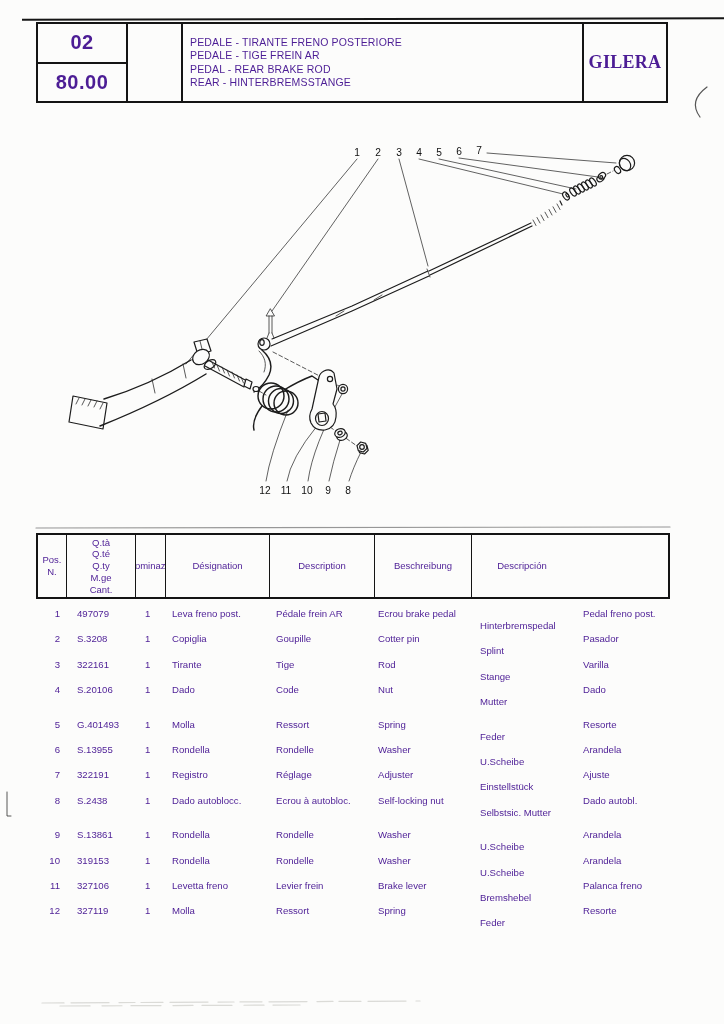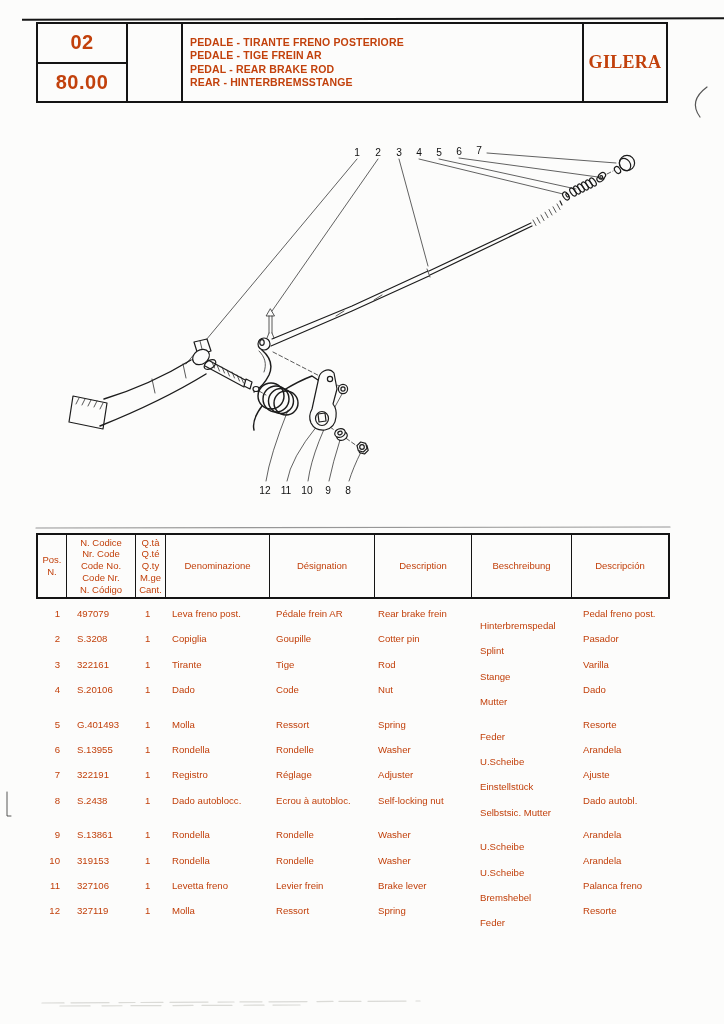--- a/index.html
+++ b/index.html
@@ -1,34 +1,34 @@
 <!DOCTYPE html>
 <html><head>
 <meta charset="utf-8">
 <style>
   html,body{margin:0;padding:0;background:#e8e8e8;}
   .page{
     position:relative;width:724px;height:1024px;margin:0 auto;
     background:#fcfcfb;overflow:hidden;
-    font-family:"Liberation Sans",sans-serif;color:#c2410c;
+    font-family:"Liberation Sans",sans-serif;color:#4c1d95;
   }
   
   .top-rule{position:absolute;left:22px;top:18px;width:702px;height:2px;background:#161616;transform:rotate(-0.12deg);}
 
   
   .header{
     position:absolute;left:36px;top:22px;width:632px;height:81px;
     display:flex;border:2px solid #141414;box-sizing:border-box;background:#fcfcfb;
   }
   .h-codes{width:90px;border-right:2px solid #141414;display:flex;flex-direction:column;box-sizing:border-box;}
   .h-code{flex:1;display:flex;align-items:center;justify-content:center;font-weight:bold;font-size:20px;letter-spacing:.5px;}
   .h-code.top{border-bottom:2px solid #141414;}
   .h-empty{width:55px;border-right:2px solid #141414;box-sizing:border-box;}
   .h-titles{flex:1;border-right:2px solid #141414;box-sizing:border-box;display:flex;flex-direction:column;justify-content:center;padding:2px 0 2px 7px;}
-  .h-title-line{font-weight:bold;font-size:10.5px;line-height:13.3px;letter-spacing:.15px;white-space:nowrap;}
+  .h-title-line{font-weight:normal;font-size:10.5px;line-height:13.3px;letter-spacing:.15px;white-space:nowrap;}
   .h-brand{width:82px;display:flex;align-items:center;justify-content:center;
     font-family:"Liberation Serif","DejaVu Serif",serif;font-weight:bold;font-size:18px;letter-spacing:.3px;}
 
   
   svg.diagram{position:absolute;left:0;top:0;width:724px;height:1024px;pointer-events:none;}
   .diagram path,.diagram line,.diagram circle,.diagram ellipse,.diagram polygon,.diagram polyline{
     fill:none;stroke:#1c1c1c;stroke-width:1.2;stroke-linecap:round;stroke-linejoin:round;}
   .diagram .fillw{fill:#fcfcfb;}
   .diagram .leader{stroke:#2e2e2e;stroke-width:.75;}
   .diagram .thin{stroke:#2e2e2e;stroke-width:.8;}
@@ -222,48 +222,41 @@
     </g>
   </svg>
 
   <div class="parts">
     <div class="pt-head">
       <div class="ph">
         <div>Pos.</div>
         <div>N.</div>
       </div>
       <div class="ph">
-        <div>N. Codice</div>
-        <div>Nr. Code</div>
-        <div>Code No.</div>
-        <div>Code Nr.</div>
-        <div>N. Código</div>
-      </div>
-      <div class="ph">
         <div>Q.tà</div>
         <div>Q.té</div>
         <div>Q.ty</div>
         <div>M.ge</div>
         <div>Cant.</div>
       </div>
       <div class="ph">Denominazione</div>
       <div class="ph">Désignation</div>
       <div class="ph">Description</div>
       <div class="ph">Beschreibung</div>
       <div class="ph">Descripción</div>
     </div>
     <div class="pt-body" id="pt-body">
         <div class="pt-group">
           <div class="pt-row">
             <div class="pt-cell c0">1</div>
             <div class="pt-cell c1">497079</div>
             <div class="pt-cell c2">1</div>
             <div class="pt-cell c3">Leva freno post.</div>
             <div class="pt-cell c4">Pédale frein AR</div>
-            <div class="pt-cell c5">Rear brake frein</div>
+            <div class="pt-cell c5">Ecrou brake pedal</div>
             <div class="pt-cell c6">Hinterbremspedal</div>
             <div class="pt-cell c7">Pedal freno post.</div>
           </div>
           <div class="pt-row">
             <div class="pt-cell c0">2</div>
             <div class="pt-cell c1">S.3208</div>
             <div class="pt-cell c2">1</div>
             <div class="pt-cell c3">Copiglia</div>
             <div class="pt-cell c4">Goupille</div>
             <div class="pt-cell c5">Cotter pin</div>

